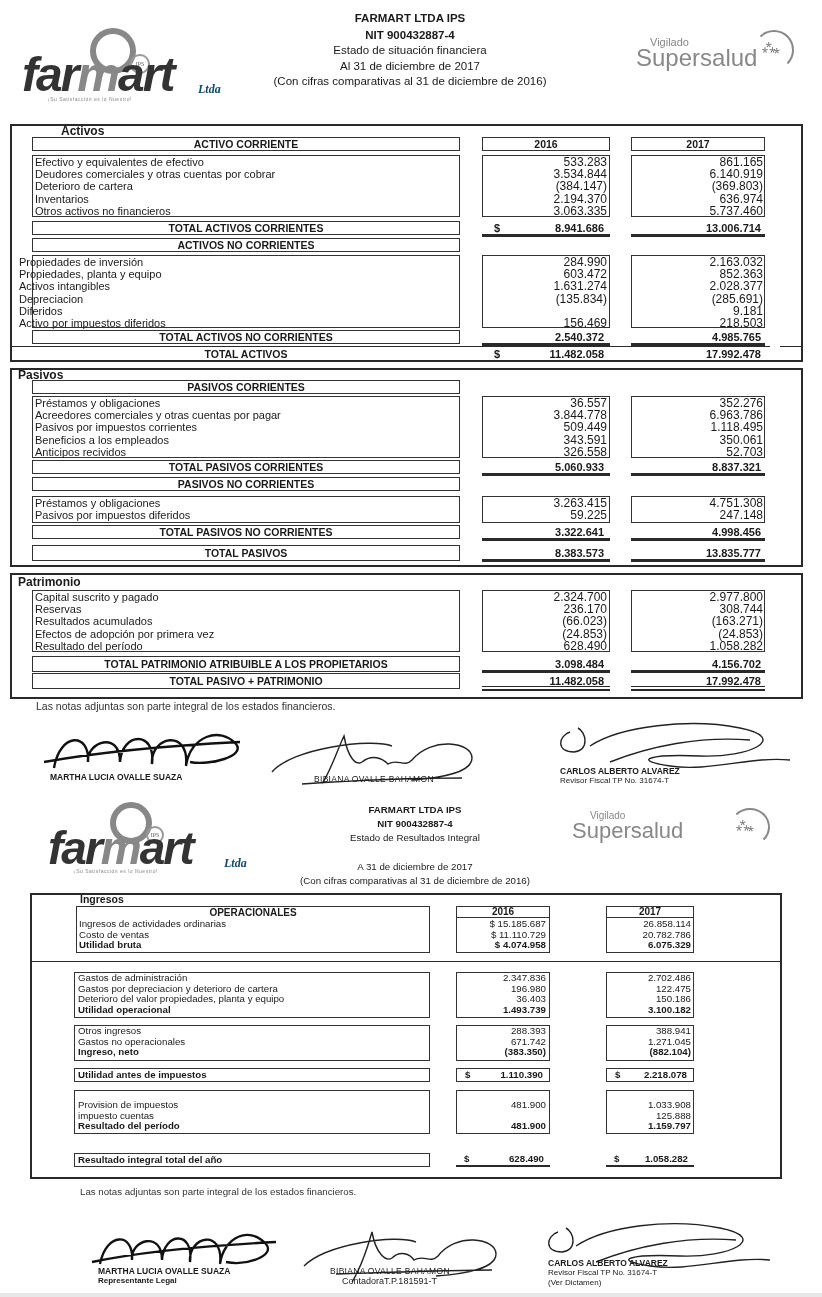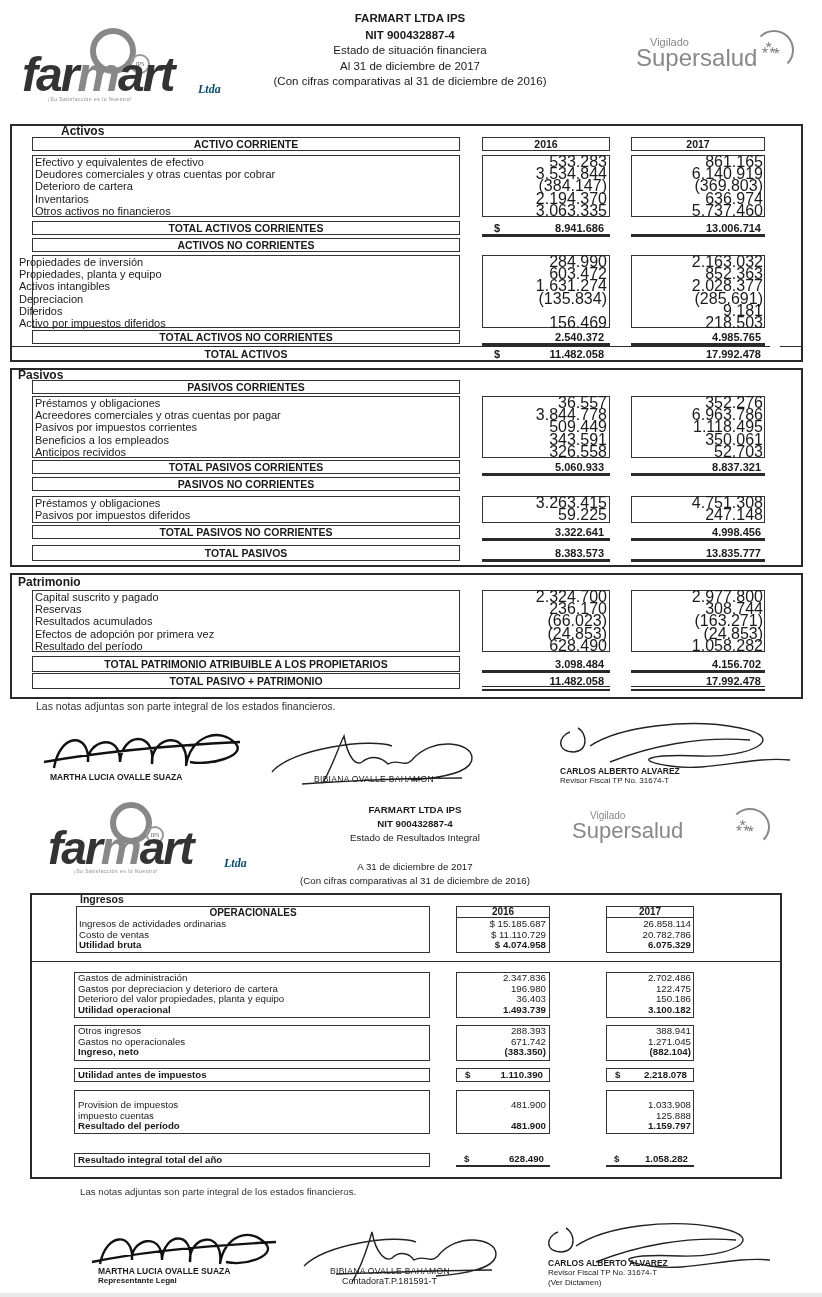--- a/index.html
+++ b/index.html
@@ -21,21 +21,21 @@
   .sup .s { position: absolute; font-size: 24px; letter-spacing: 0px; }
   .sup .arc { position: absolute; border: 2px solid #888; border-left-color: transparent; border-bottom-color: transparent; border-radius: 50%; }
   .sup .dots { position: absolute; font-size: 12px; color: #777; letter-spacing: -2px; }
 
   
   .section { position: absolute; border: 2px solid #2a2a2a; }
   .sec-title { position: absolute; font-weight: bold; font-size: 12px; }
   .box { position: absolute; border: 1.5px solid #333; }
   .hbox { position: absolute; border: 1.5px solid #333; font-weight: bold; font-size: 10.5px; text-align: center; line-height: 12px; }
   .lbl-list { position: absolute; font-size: 11px; line-height: 12.2px; }
-  .num-list { position: absolute; font-size: 16px; line-height: 12.2px; text-align: right; }
+  .num-list { position: absolute; font-size: 12px; line-height: 12.2px; text-align: right; }
   .tot { position: absolute; font-weight: bold; font-size: 11px; text-align: right; line-height: 13px; }
   .uline { position: absolute; border-bottom: 3px solid #2a2a2a; }
   .dollar { position: absolute; font-weight: bold; font-size: 11px; }
   .note { position: absolute; font-size: 10.5px; color: #333; }
 
   
   .sig { position: absolute; }
   .sig svg { position: absolute; left: 0; top: 0; }
   .sig .name { position: absolute; font-size: 8.5px; font-weight: bold; white-space: nowrap; }
   .sig .sub { position: absolute; font-size: 8px; white-space: nowrap; }

